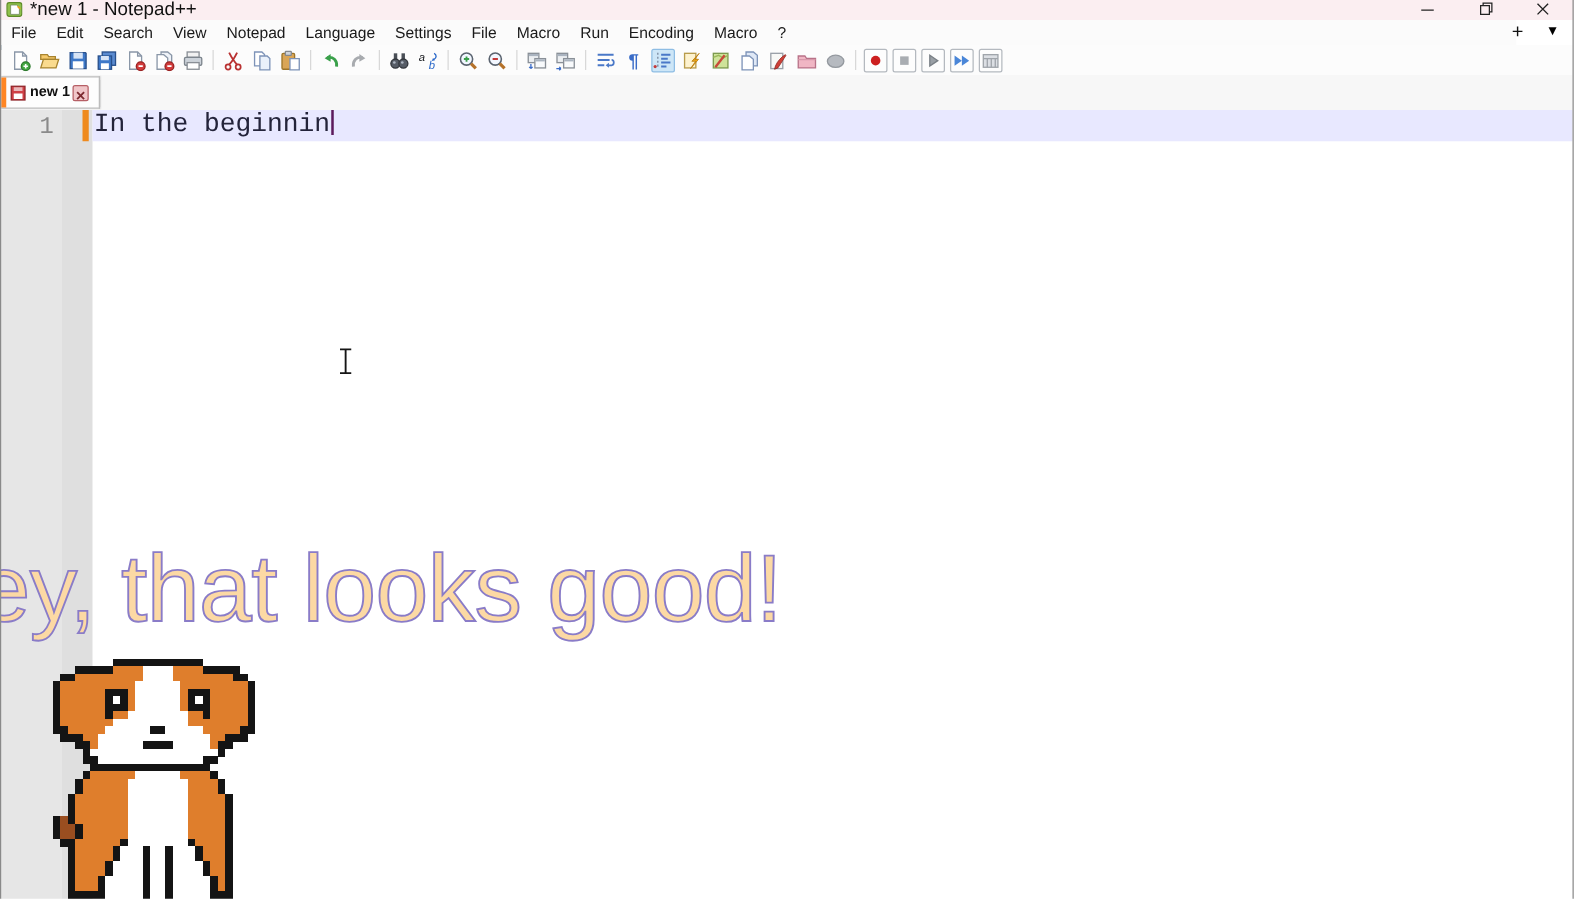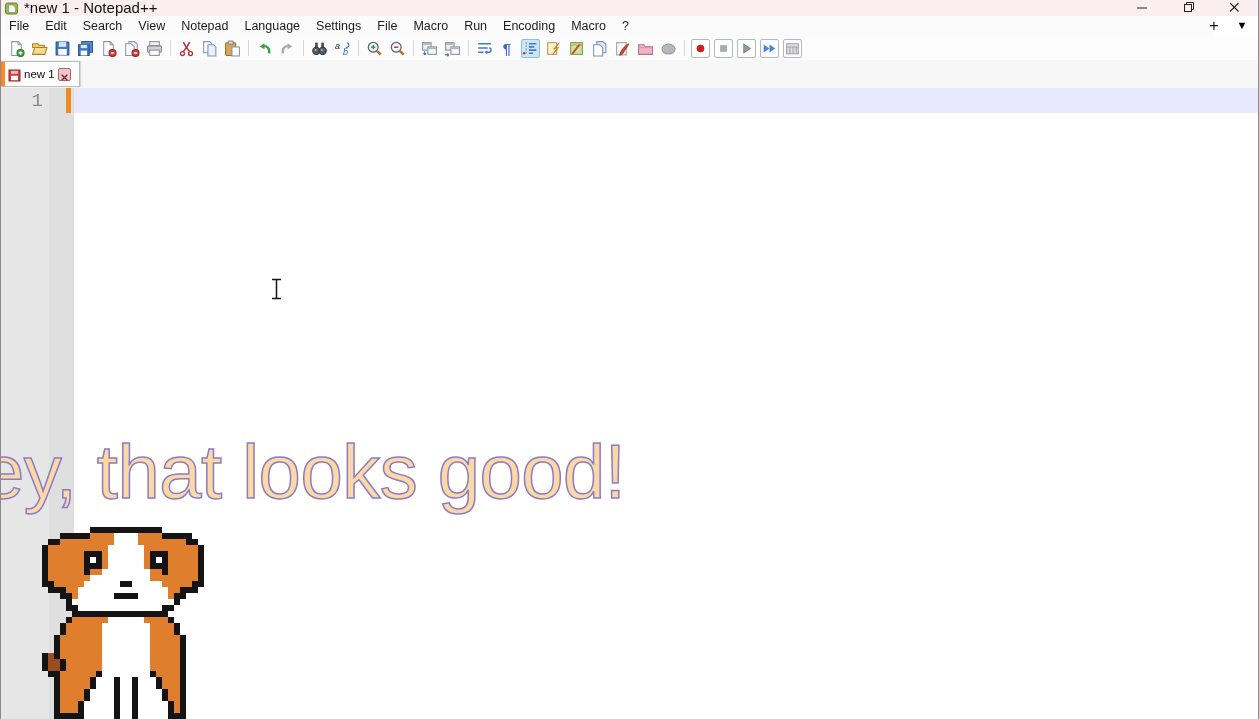--- a/index.html
+++ b/index.html
@@ -30,21 +30,21 @@
   
   .toolbar{position:absolute;left:1px;top:36px;width:1257px;height:24px;background:#fcfcfc;
            display:flex;align-items:center;padding-left:4px;box-sizing:border-box;}
   .tb-btn{width:19px;height:19px;margin:0 2px;display:flex;align-items:center;justify-content:center;
           border:1px solid transparent;border-radius:2px;box-sizing:border-box;}
   .tb-btn.boxed{border:1px solid #b4b9bf;background:#fdfdfd;}
   .tb-btn.active{background:#cde6f7;border:1px solid #8ebde4;}
   .tb-sep{width:1px;height:16px;background:#d8d8d8;margin:0 4px;}
 
   
-  .tabbar{position:absolute;left:1px;top:60px;width:1257px;height:28px;background:#f7f7f7;}
+  .tabbar{position:absolute;left:1px;top:60px;width:1257px;height:28px;background:#f7f7f7;font-weight:bold;}
   .tab{position:absolute;left:0;top:1px;width:79px;height:26px;background:#fdfdfd;
        border:1px solid #bcbcbc;border-left:none;box-sizing:border-box;
        box-shadow:1px 0 1px rgba(0,0,0,.12);}
   .tab-accent{position:absolute;left:0;top:0;width:4px;height:24px;background:var(--accent-orange,#ff8624);}
   .tab-save-icon{position:absolute;left:7px;top:6px;width:13px;height:13px;}
   .tab-label{position:absolute;left:23px;top:6px;font-size:11.5px;color:#101010;white-space:nowrap;}
   .tab-close{position:absolute;left:57px;top:6px;width:13px;height:13px;background:#f0c6c9;
              border:1px solid #b65f66;border-radius:2px;box-sizing:border-box;}
 
   
@@ -371,20 +371,21 @@
       </span>
     </div>
   </div>
 
   <div class="editor">
     <div class="ln-margin"></div>
     <div class="fold-margin"></div>
     <div class="cur-line"></div>
     <div class="change-marker"></div>
     <div class="ln">1</div>
+    <div class="code-line"><span>In the beginnin</span><span class="caret"></span></div>
   </div>
 
   <div class="overlay-msg">ey, that looks good!</div>
 
   <svg id="dog" width="168" height="192" viewBox="0 0 168 192">
       <rect x="48" y="0" width="6.3" height="6.3" fill="#141414"></rect>
       <rect x="54" y="0" width="6.3" height="6.3" fill="#141414"></rect>
       <rect x="60" y="0" width="6.3" height="6.3" fill="#141414"></rect>
       <rect x="66" y="0" width="6.3" height="6.3" fill="#141414"></rect>
       <rect x="72" y="0" width="6.3" height="6.3" fill="#141414"></rect>

